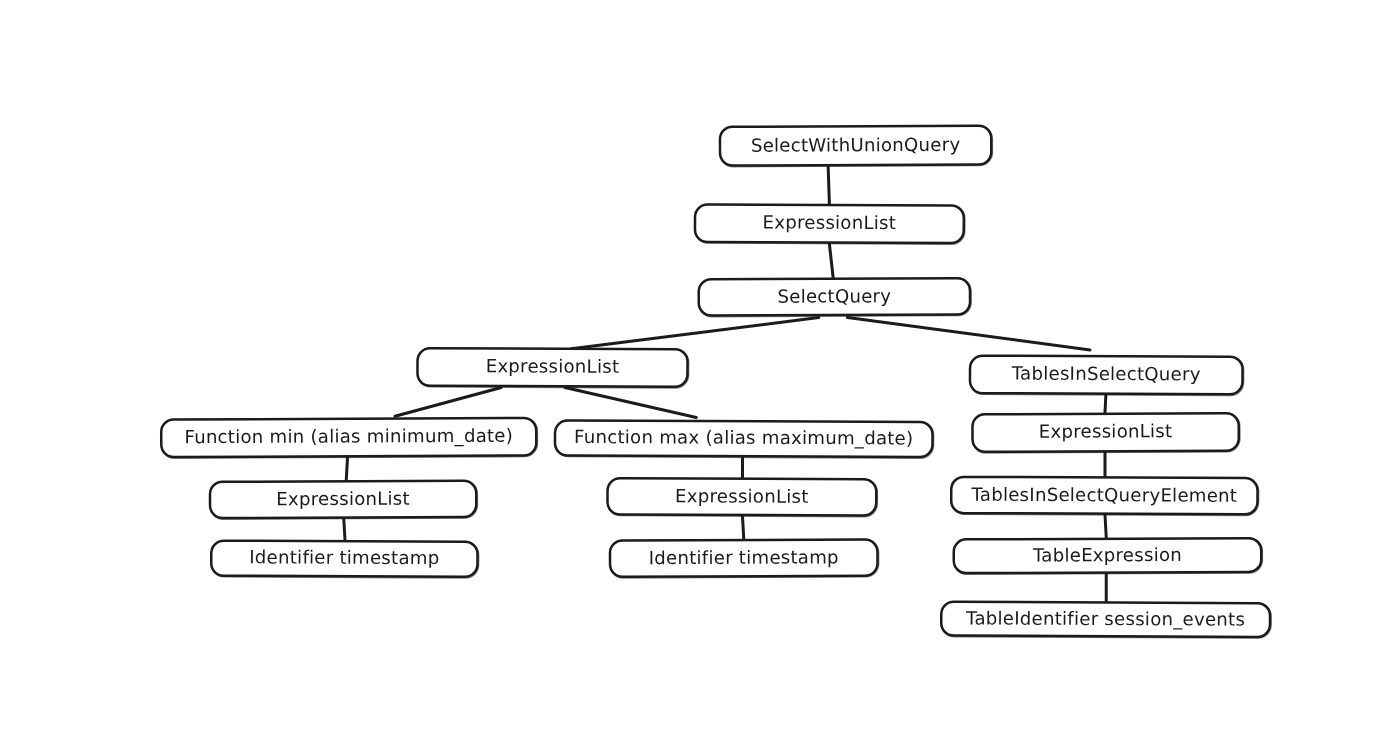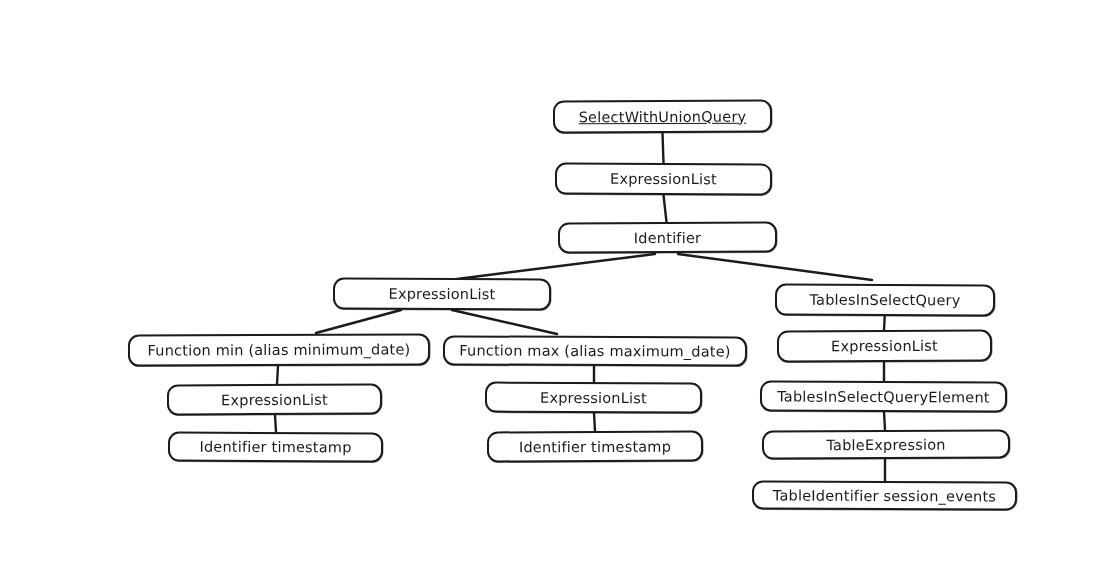--- a/index.html
+++ b/index.html
@@ -59,25 +59,25 @@
       <path d="M275,415 L276,432"></path>
       <path d="M594,366 L594,382"></path>
       <path d="M594,413 L595,431"></path>
       <path d="M885,310 L884,330"></path>
       <path d="M884,362 L884,381"></path>
       <path d="M884,412 L885,430"></path>
       <path d="M885,459 L885,481"></path>
     </g>
   </svg>
 
-  <div class="node tilt-a" style="left:553px; top:100px; width:219px; height:33px;text-decoration:underline;">SelectWithUnionQuery</div>
+  <div class="node tilt-a" style="left:575px; top:100px; width:219px; height:33px;">SelectWithUnionQuery</div>
 
   <div class="node tilt-b" style="left:555px; top:163px; width:217px; height:32px;">ExpressionList</div>
 
-  <div class="node tilt-a" style="left:558px; top:222px; width:219px; height:31px;">Identifier</div>
+  <div class="node tilt-a" style="left:558px; top:222px; width:219px; height:31px;">SelectQuery</div>
 
   <div class="node tilt-b" style="left:333px; top:278px; width:218px; height:32px;">ExpressionList</div>
 
   <div class="node tilt-a" style="left:128px; top:334px; width:302px; height:32px;">Function min (alias minimum_date)</div>
 
   <div class="node tilt-b" style="left:443px; top:336px; width:304px; height:30px;">Function max (alias maximum_date)</div>
 
   <div class="node tilt-a" style="left:167px; top:384px; width:215px; height:31px;">ExpressionList</div>
 
   <div class="node tilt-b" style="left:168px; top:432px; width:215px; height:30px;">Identifier timestamp</div>

